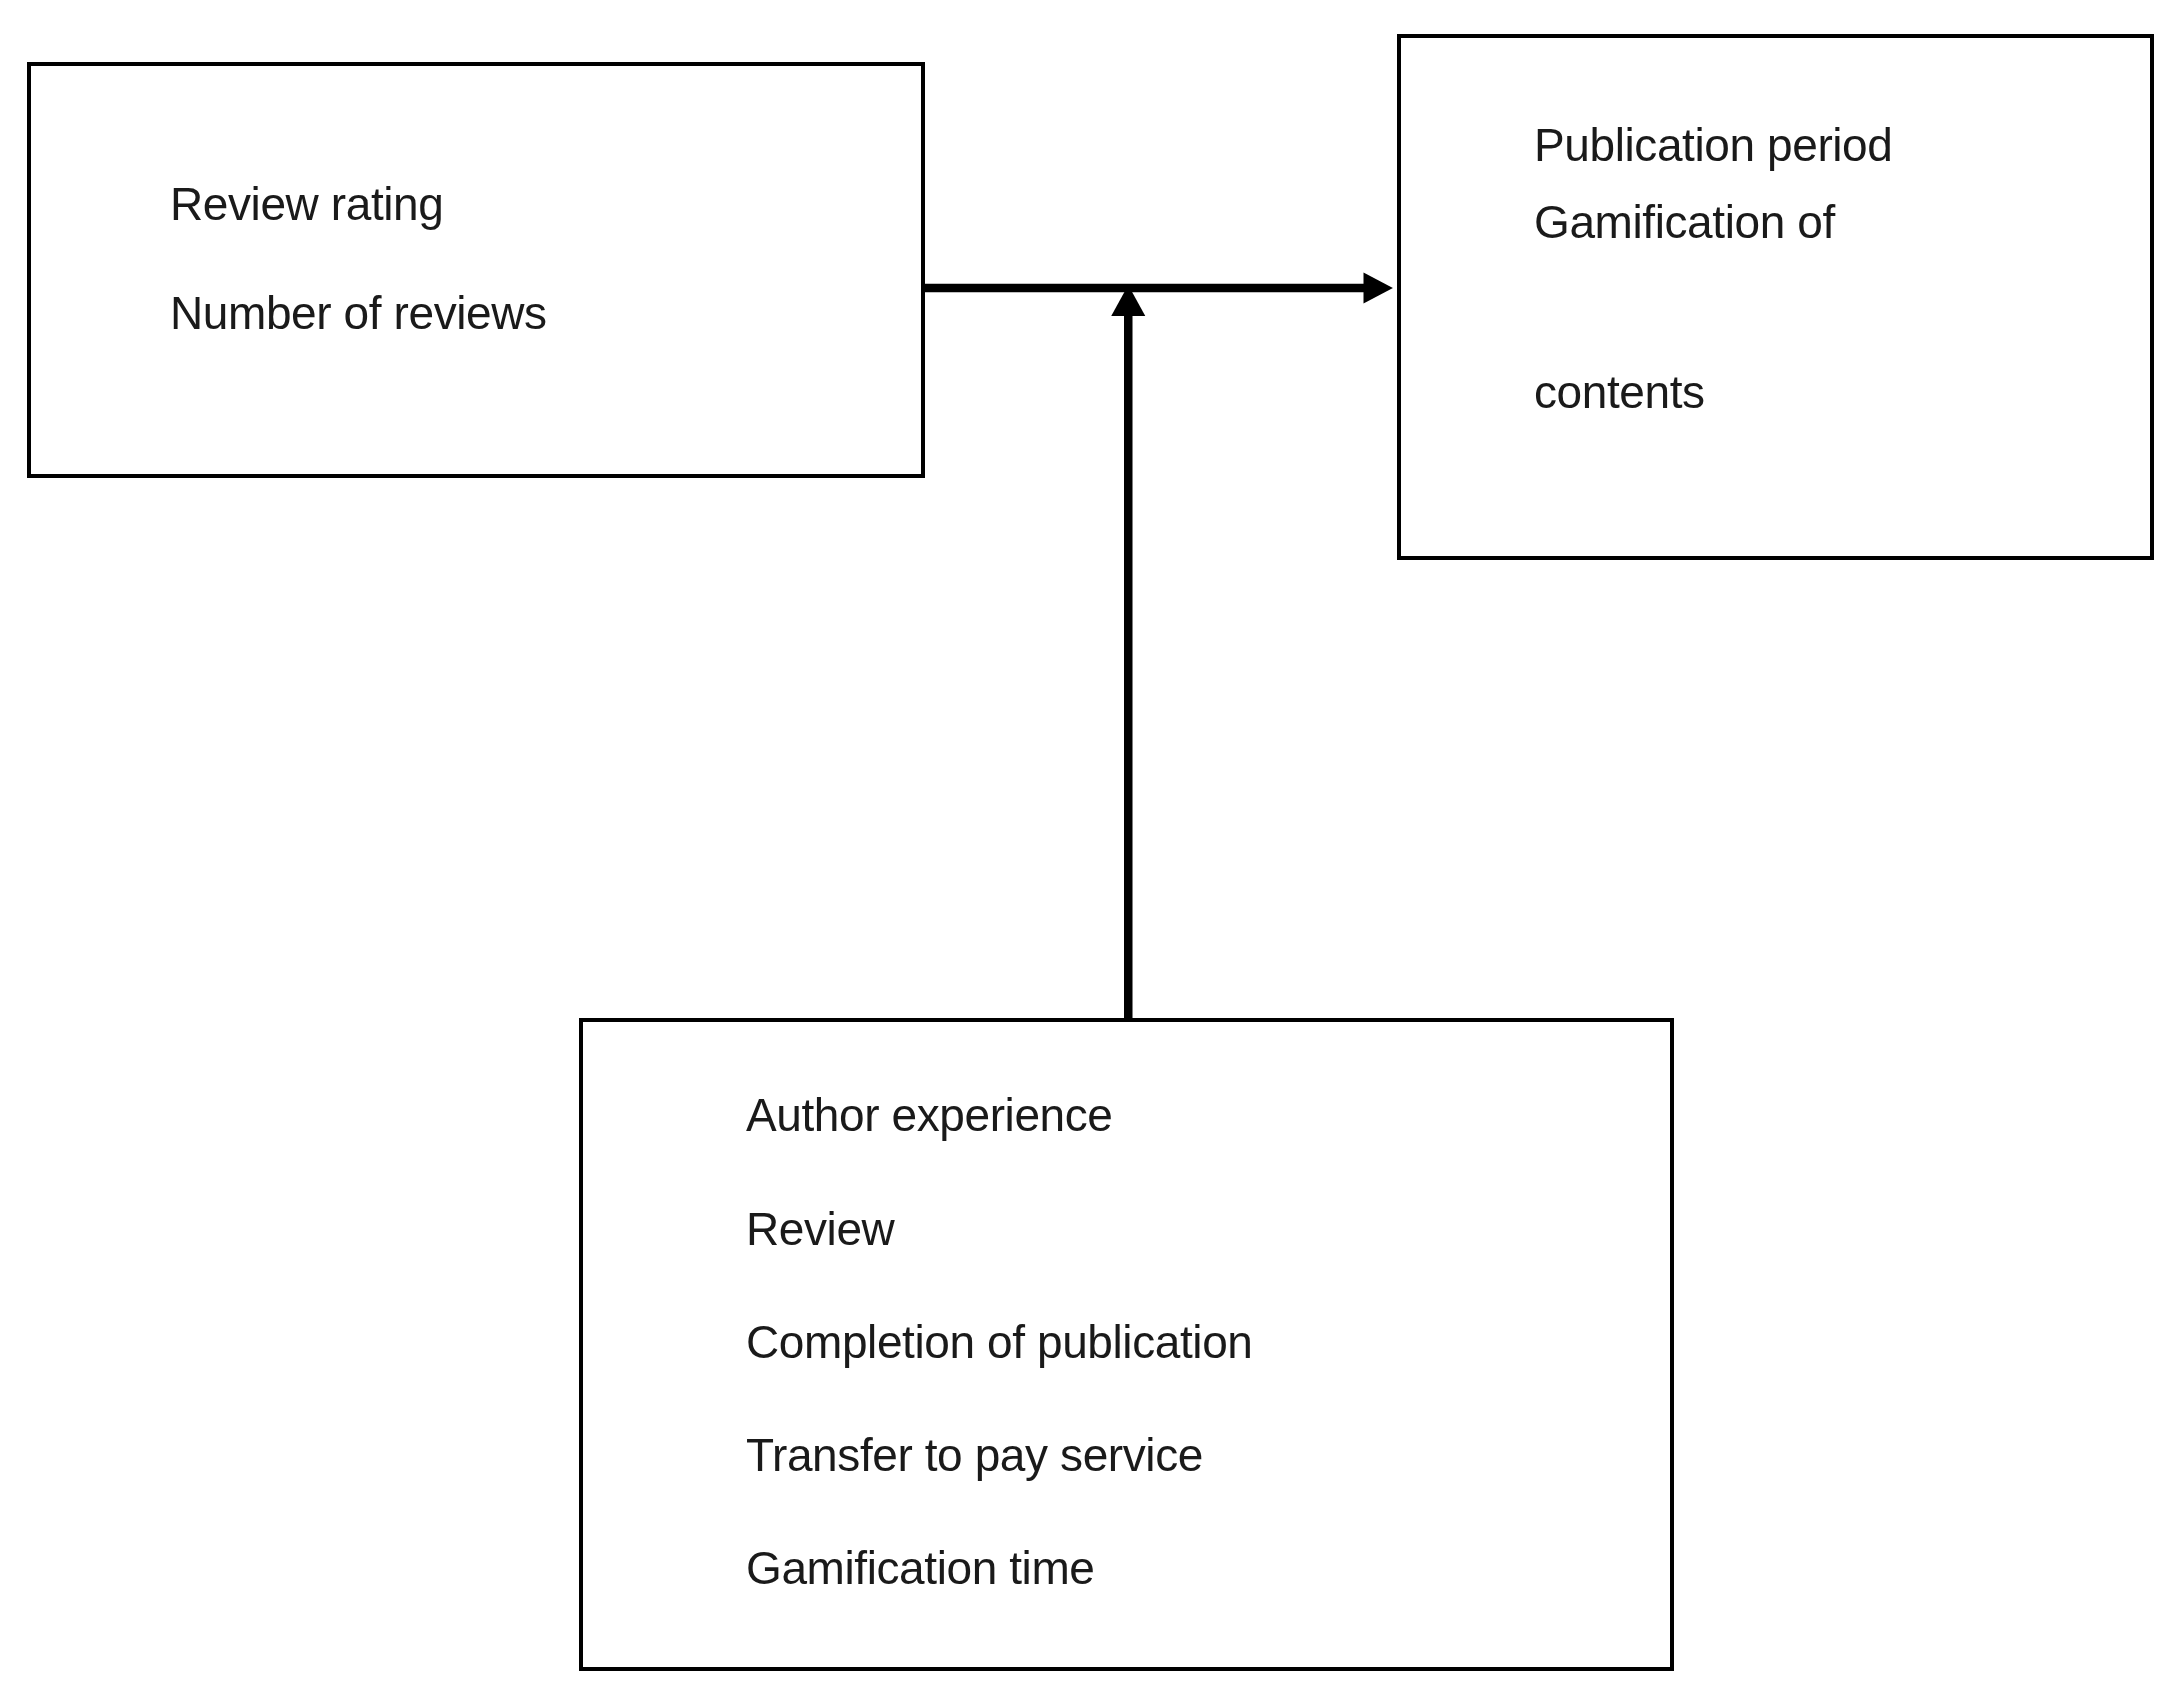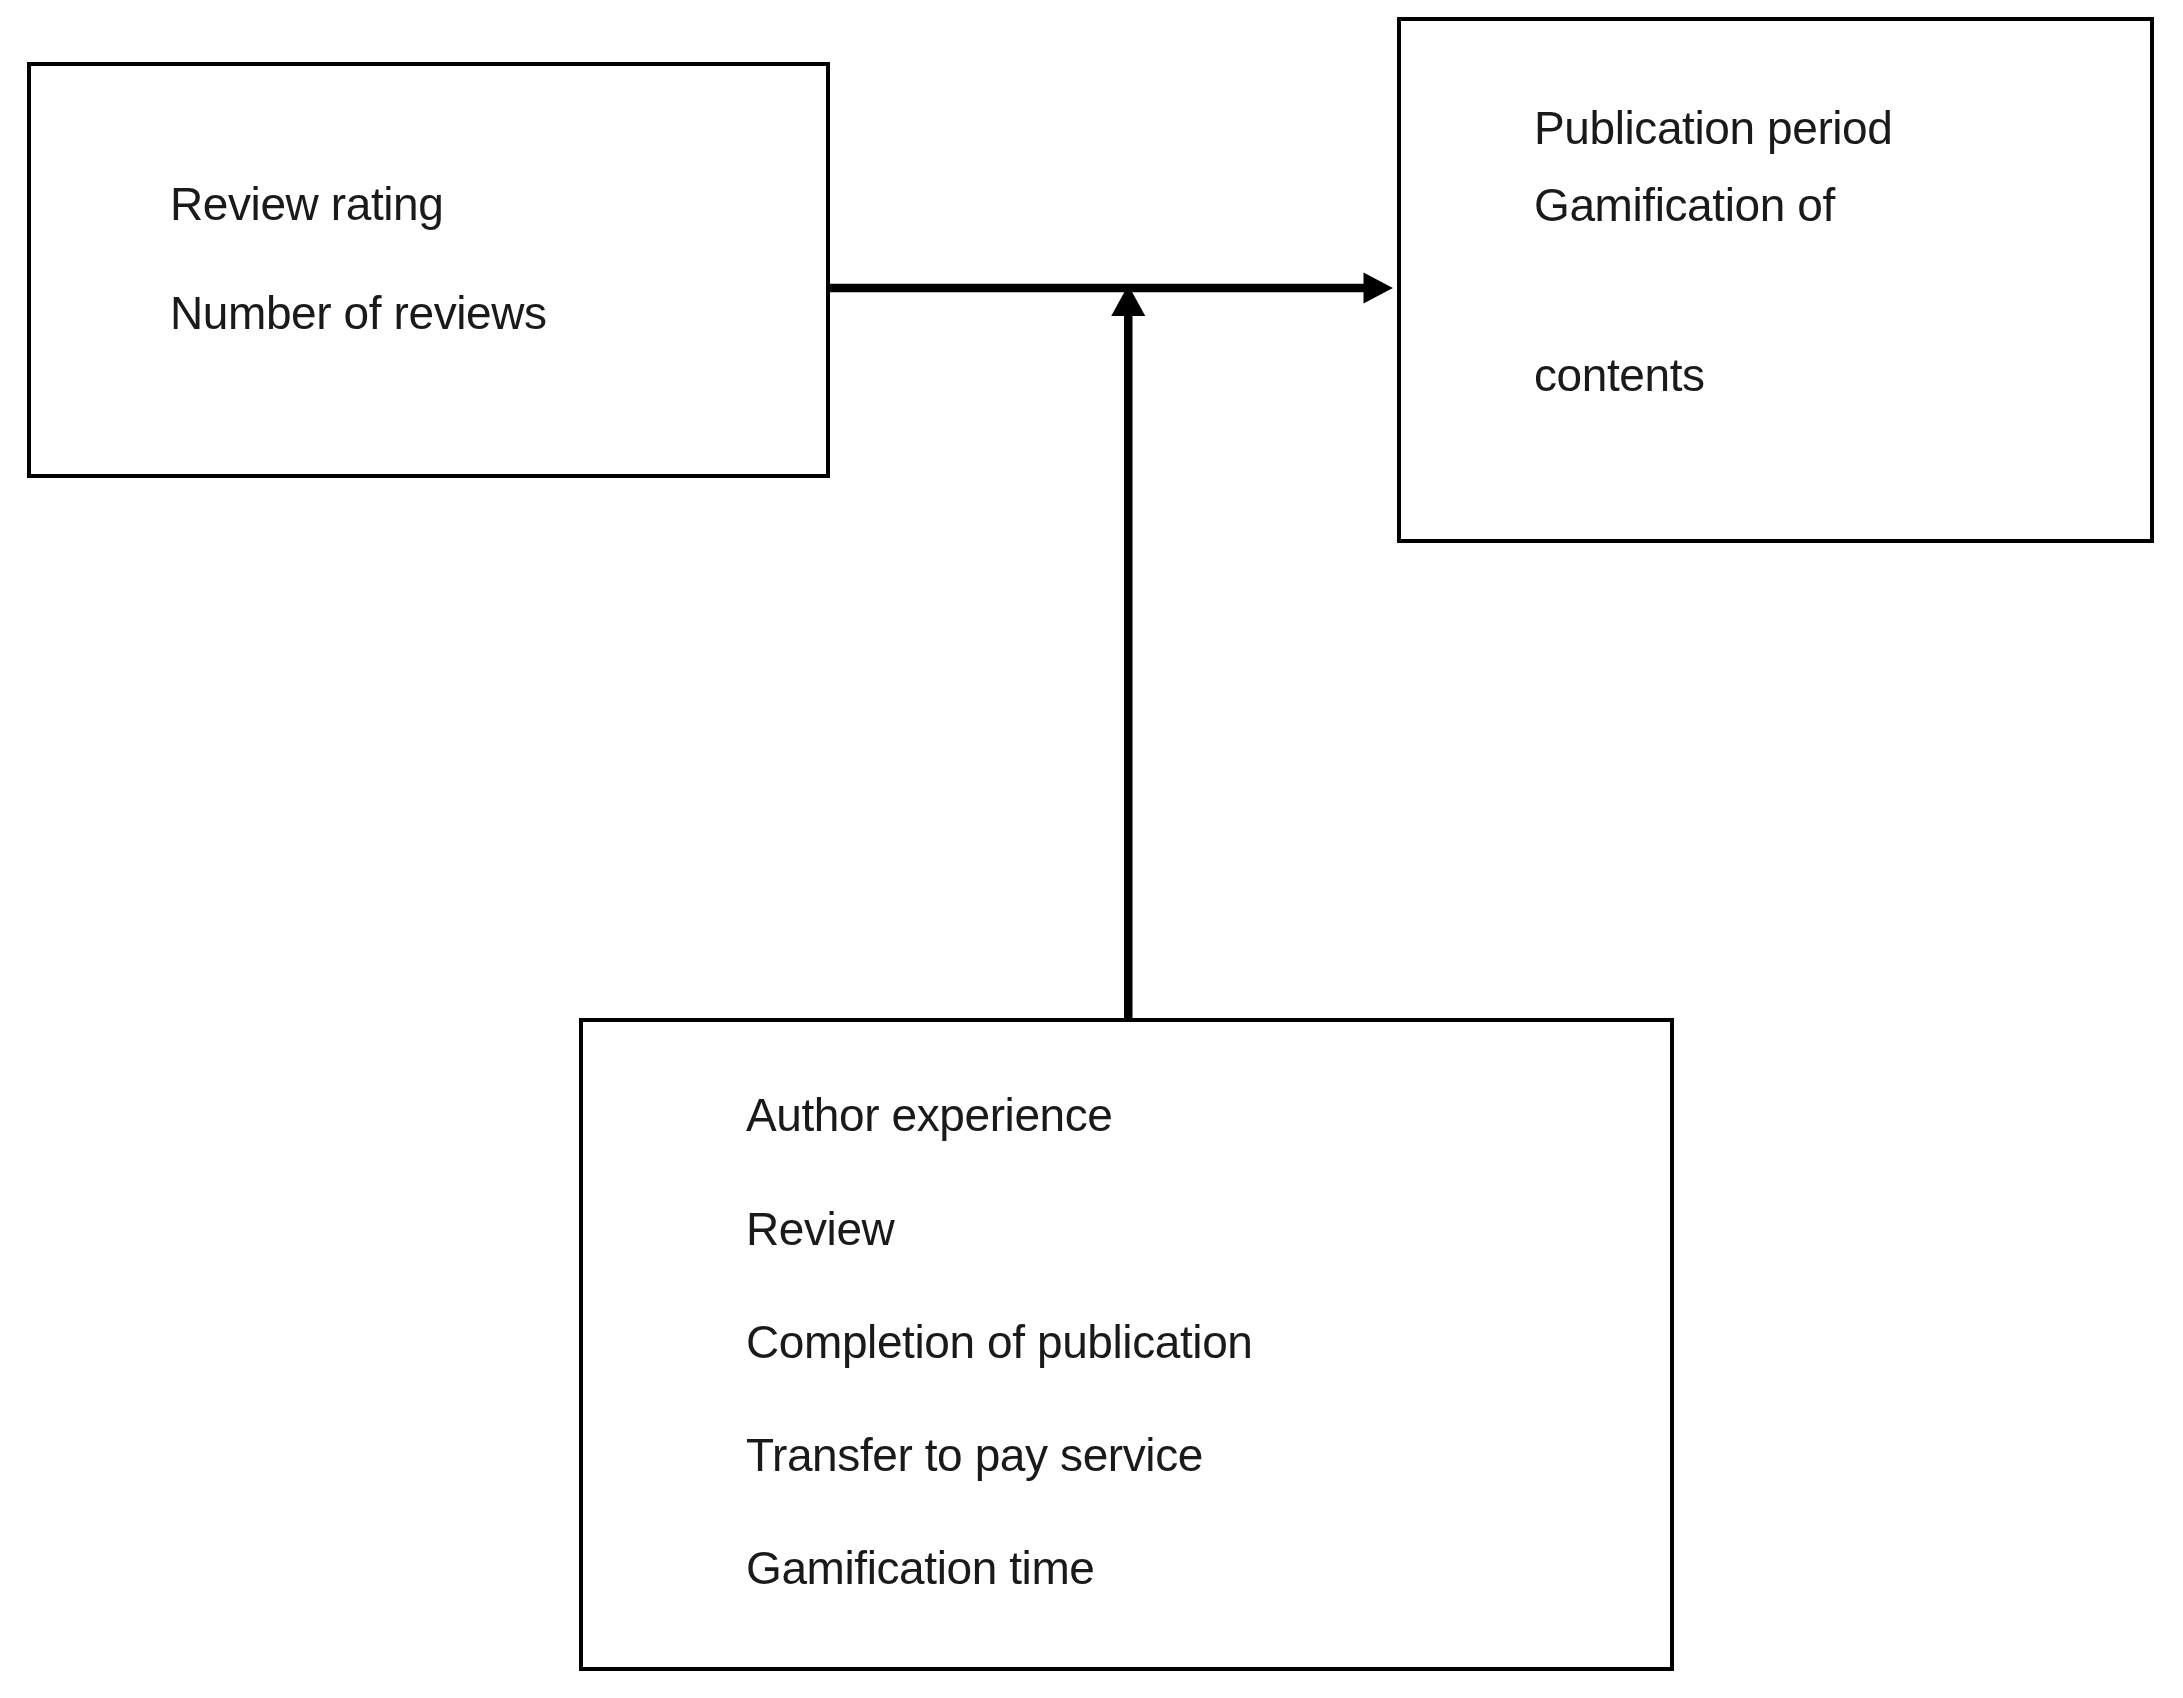--- a/index.html
+++ b/index.html
@@ -25,26 +25,26 @@
     position: absolute;
     color: #1a1a1a;
     font-size: 46px;
     line-height: 1.0;
     letter-spacing: -0.4px;
     white-space: nowrap;
   }
   #box-reviews {
     left: 27px;
     top: 62px;
-    width: 803px;
+    width: 898px;
     height: 416px;
   }
   #box-outcome {
     left: 1397px;
-    top: 17px;
+    top: 34px;
     width: 757px;
     height: 526px;
   }
   #box-attributes {
     left: 579px;
     top: 1018px;
     width: 1095px;
     height: 653px;
   }
   .edge-layer {

